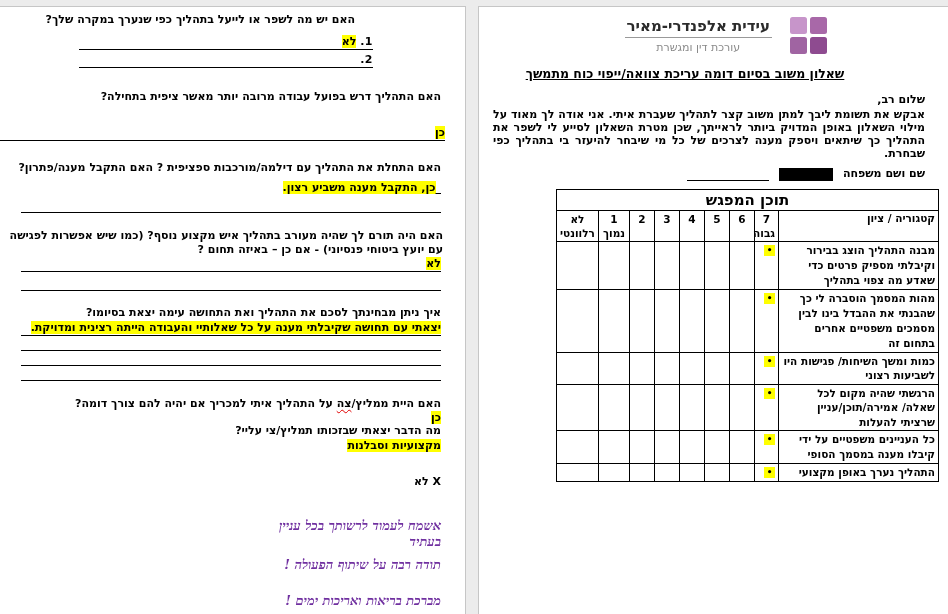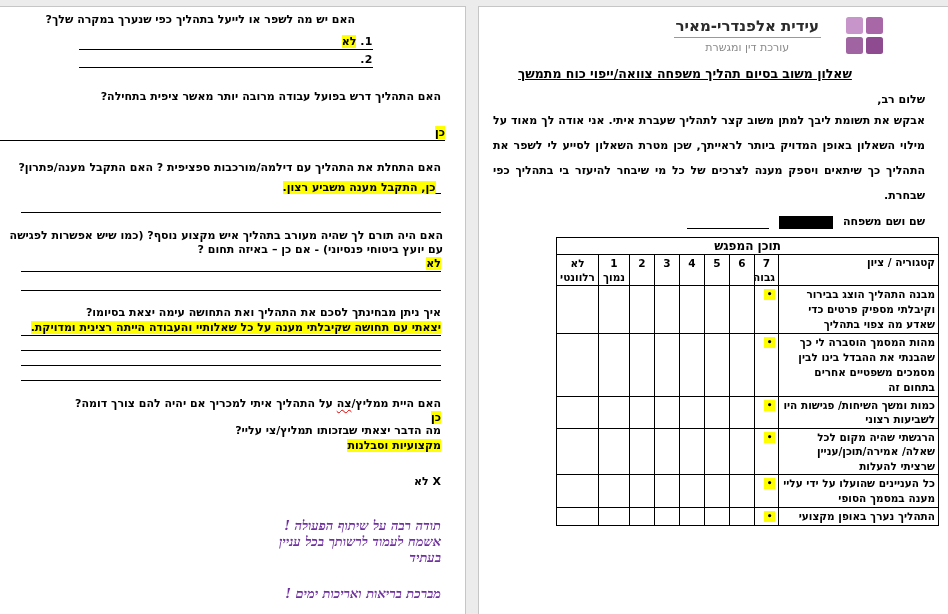--- a/index.html
+++ b/index.html
@@ -39,49 +39,49 @@
   .purple-block{
     width:198px;color:var(--purple);
     font-family:"DejaVu Serif","Liberation Serif",serif;
     font-style:italic;font-weight:bold;font-size:13px;
   }
   .purple-block div{text-align:right;}
 
   
   .rp-content{padding:8px 30px 0 14px;font-size:11px;font-weight:bold;color:#000;}
 
-  .logo-row{display:flex;align-items:flex-start;gap:25px;margin-right:42px;margin-top:2px;width:max-content;}
+  .logo-row{display:flex;align-items:flex-start;gap:18px;margin-right:98px;margin-top:2px;width:max-content;}
   .logo-squares{display:grid;grid-template-columns:17px 17px;grid-template-rows:17px 17px;gap:3px;}
   .logo-squares span{border-radius:2.5px;display:block;}
   .logo-text{text-align:center;}
   .logo-name{font-size:15px;font-weight:bold;color:#2b2b2b;border-bottom:1px solid #999;padding:0 2px 2px;}
   .logo-sub{font-size:11px;font-weight:normal;color:#8a8a8a;margin-top:3px;}
 
   .doc-title{
     text-align:center;position:relative;left:-24px;
     font-size:12.5px;font-weight:bold;text-decoration:underline;
     margin-top:12px;
   }
   .greeting{margin-top:12px;}
-  .intro{margin-top:2px;line-height:25px;text-align:justify;}
+  .intro{margin-top:2px;line-height:13px;text-align:justify;}
 
   .name-row{margin-top:7px;}
   .redacted{display:inline-block;width:54px;height:13px;background:#000;vertical-align:middle;margin:0 6px;}
   .name-blank{display:inline-block;width:82px;height:13px;border-bottom:1px solid #000;vertical-align:middle;}
 
   .instruction{margin-top:17px;font-size:10.5px;}
 
   table.score-table{
     border-collapse:collapse;margin-top:8px;margin-left:-16px;margin-right:-14px;
     width:382px;table-layout:fixed;font-size:10.5px;font-weight:bold;
   }
   table.score-table th,table.score-table td{
     border:1px solid #000;padding:1px 3px;vertical-align:top;
   }
-  .tbl-title{text-align:center;font-size:12px;padding:1px;}
+  .tbl-title{text-align:center;font-size:15px;padding:1px;}
   .col-head{text-align:center;line-height:14px;padding:2px 0 4px;}
   .cat-head{text-align:right;vertical-align:top;padding-top:2px;}
   td.cat-cell{text-align:right;}
   td.score-cell{text-align:right;padding:2px 1px;}
   .bullet{background:var(--hl);padding:0 2.5px;font-size:9px;line-height:11px;display:inline-block;}
   tr.row-loose td.cat-cell{line-height:15px;}
   tr.row-tight td.cat-cell{line-height:14.5px;}
 </style>
 </head>
 <body>
@@ -143,22 +143,22 @@
     </div>
 
     <div class="q8-row" style="margin-top:23px;">
       <span>
         <span>X</span>
         <span>לא</span>
       </span>
     </div>
 
     <div class="purple-block" style="margin-top:30px;">
+      <div>אשמח לעמוד לרשותך בכל עניין בעתיד</div>
       <div style="margin-top:7px;margin-left:20px;">תודה רבה על שיתוף הפעולה !</div>
-      <div>אשמח לעמוד לרשותך בכל עניין בעתיד</div>
       <div style="margin-top:20px;margin-left:2px;">מברכת בריאות ואריכות ימים !</div>
 
     </div>
 
   </div>
 </div>
 
 <div class="page" id="page-right">
   <div class="rp-content">
 
@@ -168,21 +168,21 @@
         <span style="background: rgb(199, 149, 202);"></span>
         <span style="background: rgb(142, 75, 144);"></span>
         <span style="background: rgb(160, 100, 162);"></span>
       </div>
       <div class="logo-text">
         <div class="logo-name">עידית אלפנדרי-מאיר</div>
         <div class="logo-sub">עורכת דין ומגשרת</div>
       </div>
     </div>
 
-    <div class="doc-title"><span>שאלון משוב בסיום תהליך משפחה צוואה/ייפוי כוח מתמשך</span></div>
+    <div class="doc-title"><span>שאלון משוב בסיום דומה עריכת צוואה/ייפוי כוח מתמשך</span></div>
 
     <div class="greeting">שלום רב,</div>
 
     <div class="intro">אבקש את תשומת ליבך למתן משוב קצר לתהליך שעברת איתי. אני אודה לך מאוד על מילוי השאלון באופן המדויק ביותר לראייתך, שכן מטרת השאלון לסייע לי לשפר את התהליך כך שיתאים ויספק מענה לצרכים של כל מי שיבחר להיעזר בי בתהליך כפי שבחרת.</div>
 
     <div class="name-row">
       <span>שם ושם משפחה</span>
       <span class="redacted"></span>
       <span class="name-blank"></span>
     </div>
@@ -272,21 +272,21 @@
         <td class="score-cell"><span class="bullet">•</span></td>
         <td></td>
             <td></td>
         <td></td>
             <td></td>
         <td></td>
             <td></td>
         <td></td>
       </tr>
       <tr class="row-loose">
-        <td class="cat-cell">כל העניינים שהועלו על ידי עליי מענה במסמך הסופי</td>
+        <td class="cat-cell">כל העניינים משפטיים על ידי קיבלו מענה במסמך הסופי</td>
         <td class="score-cell"><span class="bullet">•</span></td>
         <td></td>
             <td></td>
         <td></td>
             <td></td>
         <td></td>
             <td></td>
         <td></td>
       </tr>
       <tr class="row-loose">

